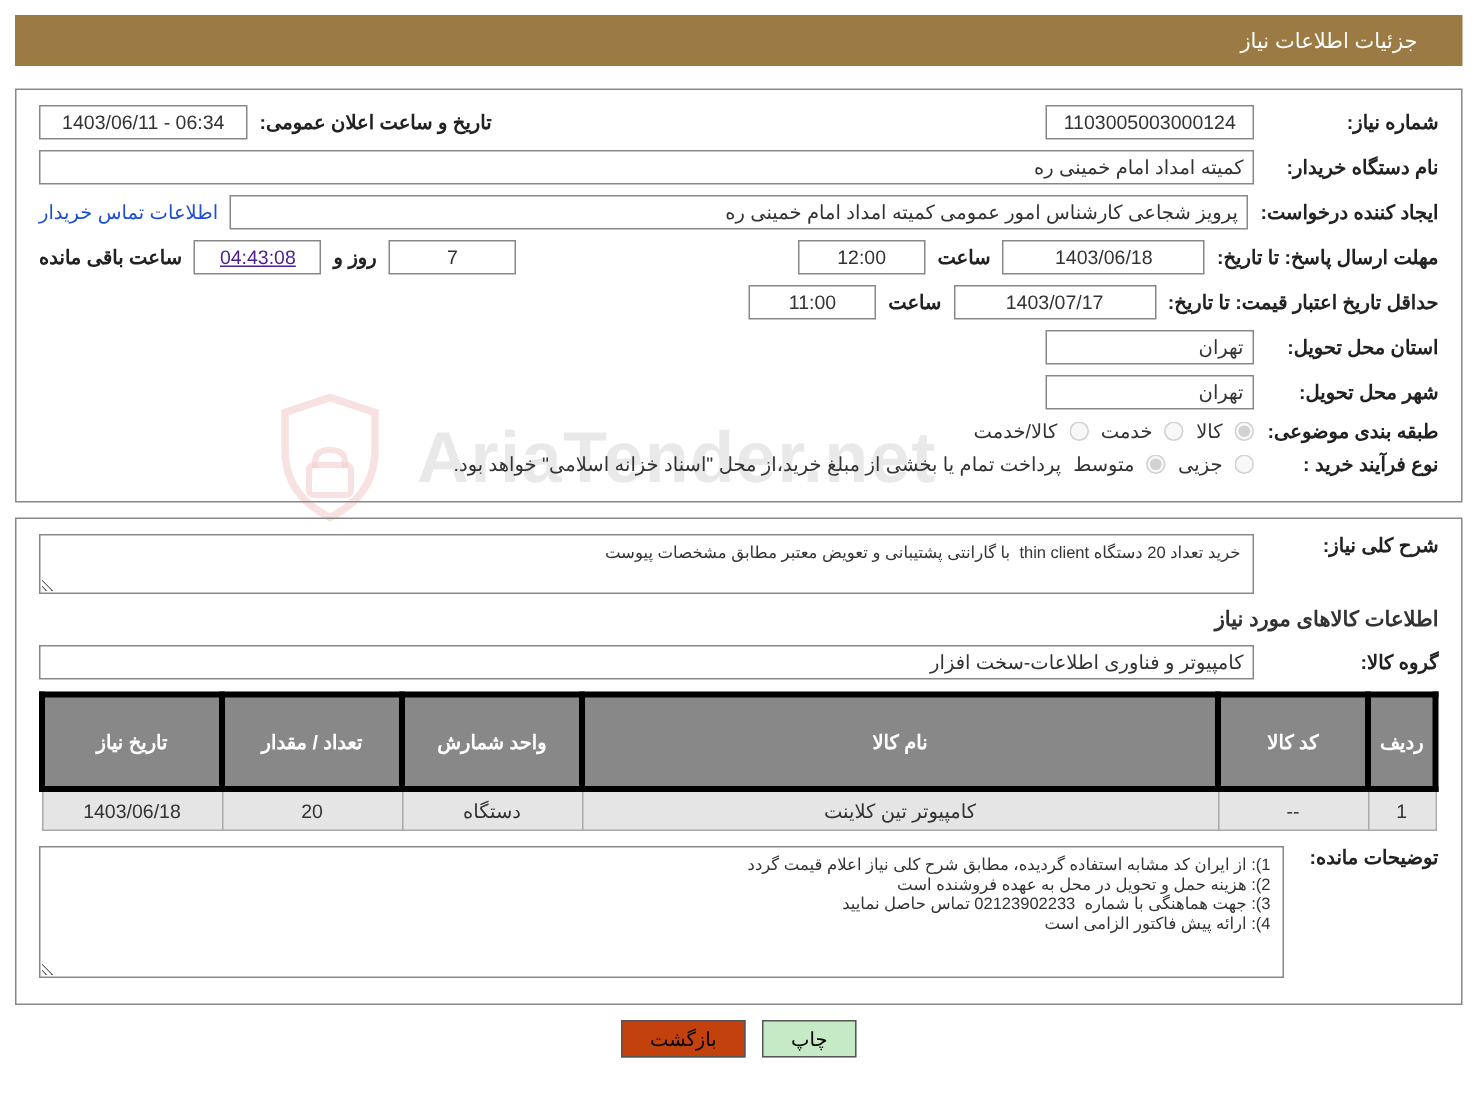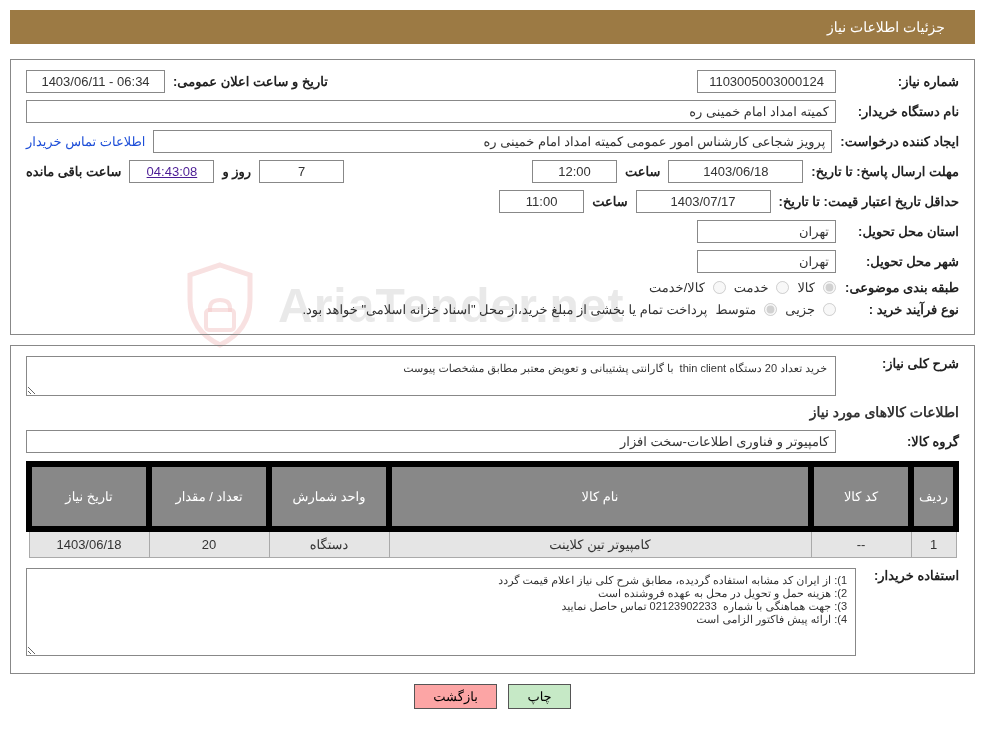--- a/index.html
+++ b/index.html
@@ -80,22 +80,22 @@
     table.data-table {
       width: 100%;
       border-collapse: collapse;
       margin-top: 8px;
       font-size: 13px;
     }
     table.data-table th {
       background: #888;
       color: #fff;
       padding: 22px 4px;
-      border: 6px solid #000000;
-      font-weight: normal;
+      border: 4px solid #000000;
+      font-weight: bold;
     }
     table.data-table td {
       background: #e5e5e5;
       padding: 5px 4px;
       border: 1px solid #aaa;
       text-align: center;
     }
     .button-row {
       text-align: center;
       margin-top: 10px;
@@ -103,21 +103,21 @@
     .btn {
       display: inline-block;
       border: 1px solid #555;
       padding: 4px 18px;
       font-family: Tahoma, Arial, sans-serif;
       font-size: 13px;
       cursor: pointer;
       margin: 0 4px;
     }
     .btn-green { background: #c6e9c6; }
-    .btn-pink { background: #fca5a5; }
+    .btn-pink { background: #c2410c; }
     .watermark {
       position: absolute;
       top: 260px;
       left: 180px;
       font-size: 48px;
       font-weight: bold;
       color: #d4d4d4;
       opacity: 0.5;
       z-index: 0;
       pointer-events: none;
@@ -265,21 +265,21 @@
         <td>--</td>
         <td>کامپیوتر تین کلاینت</td>
         <td>دستگاه</td>
         <td>20</td>
         <td>1403/06/18</td>
       </tr>
     </tbody>
   </table>
 
   <div class="form-row" style="align-items:flex-start; margin-top:10px;">
-    <span class="label" style="min-width:95px;">استفاده خریدار:</span>
+    <span class="label" style="min-width:95px;">توضیحات مانده:</span>
     <div class="textarea-box wide" style="min-height:88px;">1): از ایران کد مشابه استفاده گردیده، مطابق شرح کلی نیاز اعلام قیمت گردد
 2): هزینه حمل و تحویل در محل به عهده فروشنده است
 3): جهت هماهنگی با شماره  02123902233 تماس حاصل نمایید
 4): ارائه پیش فاکتور الزامی است</div>
   </div>
 
 </div>
 
 <div class="button-row">
   <button class="btn btn-green">چاپ</button>

